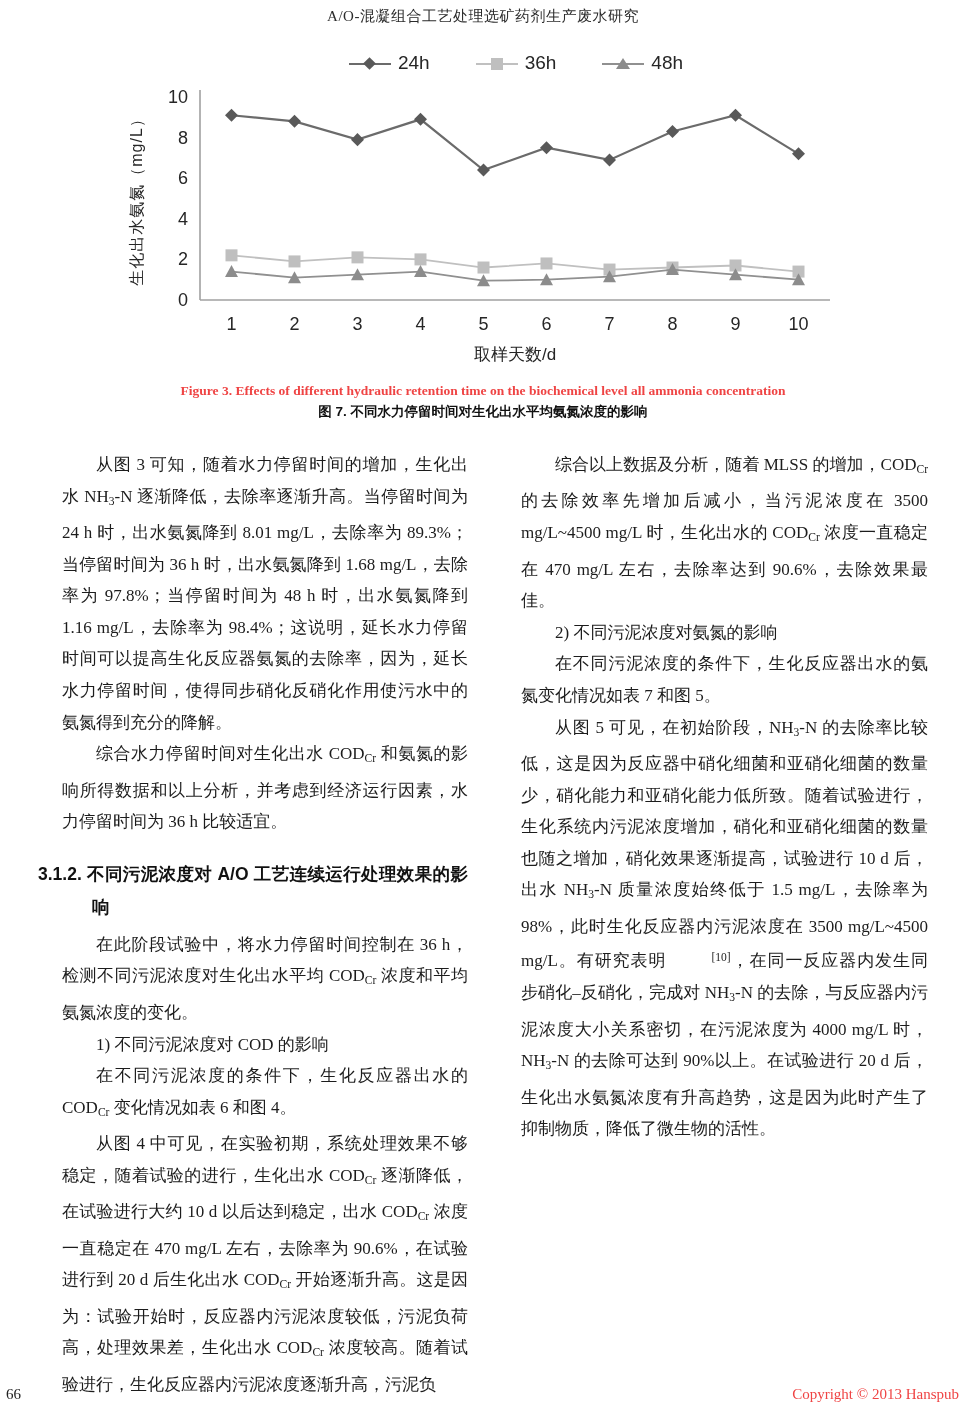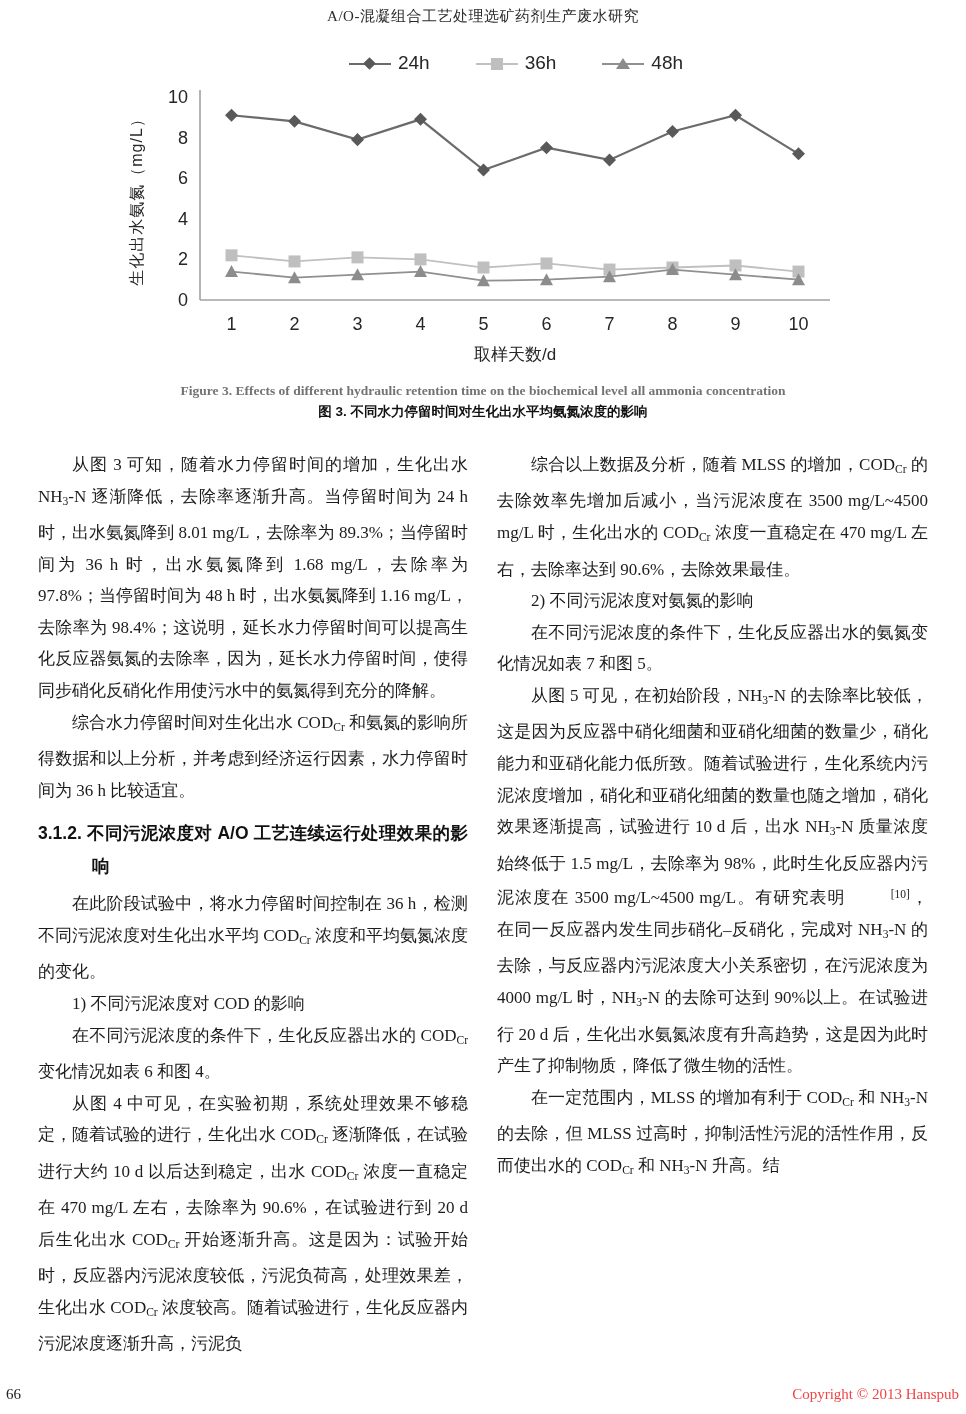--- a/index.html
+++ b/index.html
@@ -21,33 +21,33 @@
     display:flex; justify-content:center; gap:46px;
     font-family:"Liberation Sans","DejaVu Sans",sans-serif;
   }
   .legend-item { display:flex; align-items:center; gap:7px; }
   .legend-swatch { position:relative; width:42px; height:17px; }
   .legend-line { position:absolute; left:0; right:0; top:8px; height:2px; }
   .legend-label { font-size:19px; color:#262626; }
   .mk { position:absolute; }
   
   .caption { position:absolute; left:0; top:383px; width:100%; text-align:center; }
-  .caption-en { font-size:13.5px; font-weight:bold; font-family:"Liberation Serif","DejaVu Serif",serif; color:#737373; }
+  .caption-en { font-size:13.5px; font-weight:bold; font-family:"Liberation Serif","DejaVu Serif",serif; color:#ef4444; }
   .caption-zh { font-size:13.5px; font-weight:bold; font-family:"Liberation Sans","DejaVu Sans",sans-serif; color:#111; margin-top:4px; }
   
   .col { position:absolute; top:449px; width:430px; font-size:17px; line-height:31.6px; text-align:justify; }
   .col-left  { left:38px; }
   .col-right { left:497px; width:431px; }
   .para { text-align:justify; }
-  .para.p, .para.list { text-indent:2em; }
+  .para.p, .para.list { text-indent:2em;margin-left:24px; }
   .para.p-cont { text-indent:0; }
   .para.heading {
     font-family:"Liberation Sans","DejaVu Sans",sans-serif;
     font-weight:bold; font-size:17.5px; line-height:33px;
-    margin:11px 0 5px 54px; text-indent:-54px; color:#111;
+    margin:20px 0 5px 54px; text-indent:-54px; color:#111;
   }
   sub { font-size:68%; vertical-align:-0.25em; }
   sup { font-size:68%; vertical-align:0.45em;padding-left:45px; }
   
   .footer-pagenum { position:absolute; left:6px;  top:1386px; font-size:15px; color:#222; }
   .footer-copy    { position:absolute; right:7px; top:1386px; font-size:15px; color:#ef4444; }
 </style>
 </head>
 <body>
 
@@ -131,36 +131,35 @@
         <path d="M 434.5 233.2 L 441 245.2 L 428 245.2 Z" fill="#8c8c8c"></path>
         <path d="M 497.5 230.155 L 504 242.155 L 491 242.155 Z" fill="#8c8c8c"></path>
         <path d="M 560.5 223.05 L 567 235.05 L 554 235.05 Z" fill="#8c8c8c"></path>
         <path d="M 623.5 228.125 L 630 240.125 L 617 240.125 Z" fill="#8c8c8c"></path>
         <path d="M 686.5 233.2 L 693 245.2 L 680 245.2 Z" fill="#8c8c8c"></path>
       </svg>
   </div>
 
   <div class="caption">
     <div class="caption-en">Figure 3. Effects of different hydraulic retention time on the biochemical level all ammonia concentration</div>
-    <div class="caption-zh">图 3. 不同水力停留时间对生化出水平均氨氮浓度的影响</div>
+    <div class="caption-zh">图 7. 不同水力停留时间对生化出水平均氨氮浓度的影响</div>
   </div>
 
   <div class="col col-left">
       <div class="para p">从图 3 可知，随着水力停留时间的增加，生化出水 NH<sub>3</sub>-N 逐渐降低，去除率逐渐升高。当停留时间为 24 h 时，出水氨氮降到 8.01 mg/L，去除率为 89.3%；当停留时间为 36 h 时，出水氨氮降到 1.68 mg/L，去除率为 97.8%；当停留时间为 48 h 时，出水氨氮降到 1.16 mg/L，去除率为 98.4%；这说明，延长水力停留时间可以提高生化反应器氨氮的去除率，因为，延长水力停留时间，使得同步硝化反硝化作用使污水中的氨氮得到充分的降解。</div>
       <div class="para p">综合水力停留时间对生化出水 COD<sub>Cr</sub> 和氨氮的影响所得数据和以上分析，并考虑到经济运行因素，水力停留时间为 36 h 比较适宜。</div>
       <div class="para heading">3.1.2. 不同污泥浓度对 A/O 工艺连续运行处理效果的影响</div>
       <div class="para p">在此阶段试验中，将水力停留时间控制在 36 h，检测不同污泥浓度对生化出水平均 COD<sub>Cr</sub> 浓度和平均氨氮浓度的变化。</div>
       <div class="para list">1) 不同污泥浓度对 COD 的影响</div>
       <div class="para p">在不同污泥浓度的条件下，生化反应器出水的 COD<sub>Cr</sub> 变化情况如表 6 和图 4。</div>
       <div class="para p">从图 4 中可见，在实验初期，系统处理效果不够稳定，随着试验的进行，生化出水 COD<sub>Cr</sub> 逐渐降低，在试验进行大约 10 d 以后达到稳定，出水 COD<sub>Cr</sub> 浓度一直稳定在 470 mg/L 左右，去除率为 90.6%，在试验进行到 20 d 后生化出水 COD<sub>Cr</sub> 开始逐渐升高。这是因为：试验开始时，反应器内污泥浓度较低，污泥负荷高，处理效果差，生化出水 COD<sub>Cr</sub> 浓度较高。随着试验进行，生化反应器内污泥浓度逐渐升高，污泥负</div>
     </div>
   <div class="col col-right">
       <div class="para p">综合以上数据及分析，随着 MLSS 的增加，COD<sub>Cr</sub> 的去除效率先增加后减小，当污泥浓度在 3500 mg/L~4500 mg/L 时，生化出水的 COD<sub>Cr</sub> 浓度一直稳定在 470 mg/L 左右，去除率达到 90.6%，去除效果最佳。</div>
       <div class="para list">2) 不同污泥浓度对氨氮的影响</div>
       <div class="para p">在不同污泥浓度的条件下，生化反应器出水的氨氮变化情况如表 7 和图 5。</div>
       <div class="para p">从图 5 可见，在初始阶段，NH<sub>3</sub>-N 的去除率比较低，这是因为反应器中硝化细菌和亚硝化细菌的数量少，硝化能力和亚硝化能力低所致。随着试验进行，生化系统内污泥浓度增加，硝化和亚硝化细菌的数量也随之增加，硝化效果逐渐提高，试验进行 10 d 后，出水 NH<sub>3</sub>-N 质量浓度始终低于 1.5 mg/L，去除率为 98%，此时生化反应器内污泥浓度在 3500 mg/L~4500 mg/L。有研究表明<sup>[10]</sup>，在同一反应器内发生同步硝化–反硝化，完成对 NH<sub>3</sub>-N 的去除，与反应器内污泥浓度大小关系密切，在污泥浓度为 4000 mg/L 时，NH<sub>3</sub>-N 的去除可达到 90%以上。在试验进行 20 d 后，生化出水氨氮浓度有升高趋势，这是因为此时产生了抑制物质，降低了微生物的活性。</div>
-      <div class="para p">在一定范围内，MLSS 的增加有利于 COD<sub>Cr</sub> 和 NH<sub>3</sub>-N 的去除，但 MLSS 过高时，抑制活性污泥的活性作用，反而使出水的 COD<sub>Cr</sub> 和 NH<sub>3</sub>-N 升高。结</div>
     </div>
 
   <div class="footer-pagenum">66</div>
   <div class="footer-copy">Copyright © 2013 Hanspub</div>
 
 </div>
 
 </body></html>

